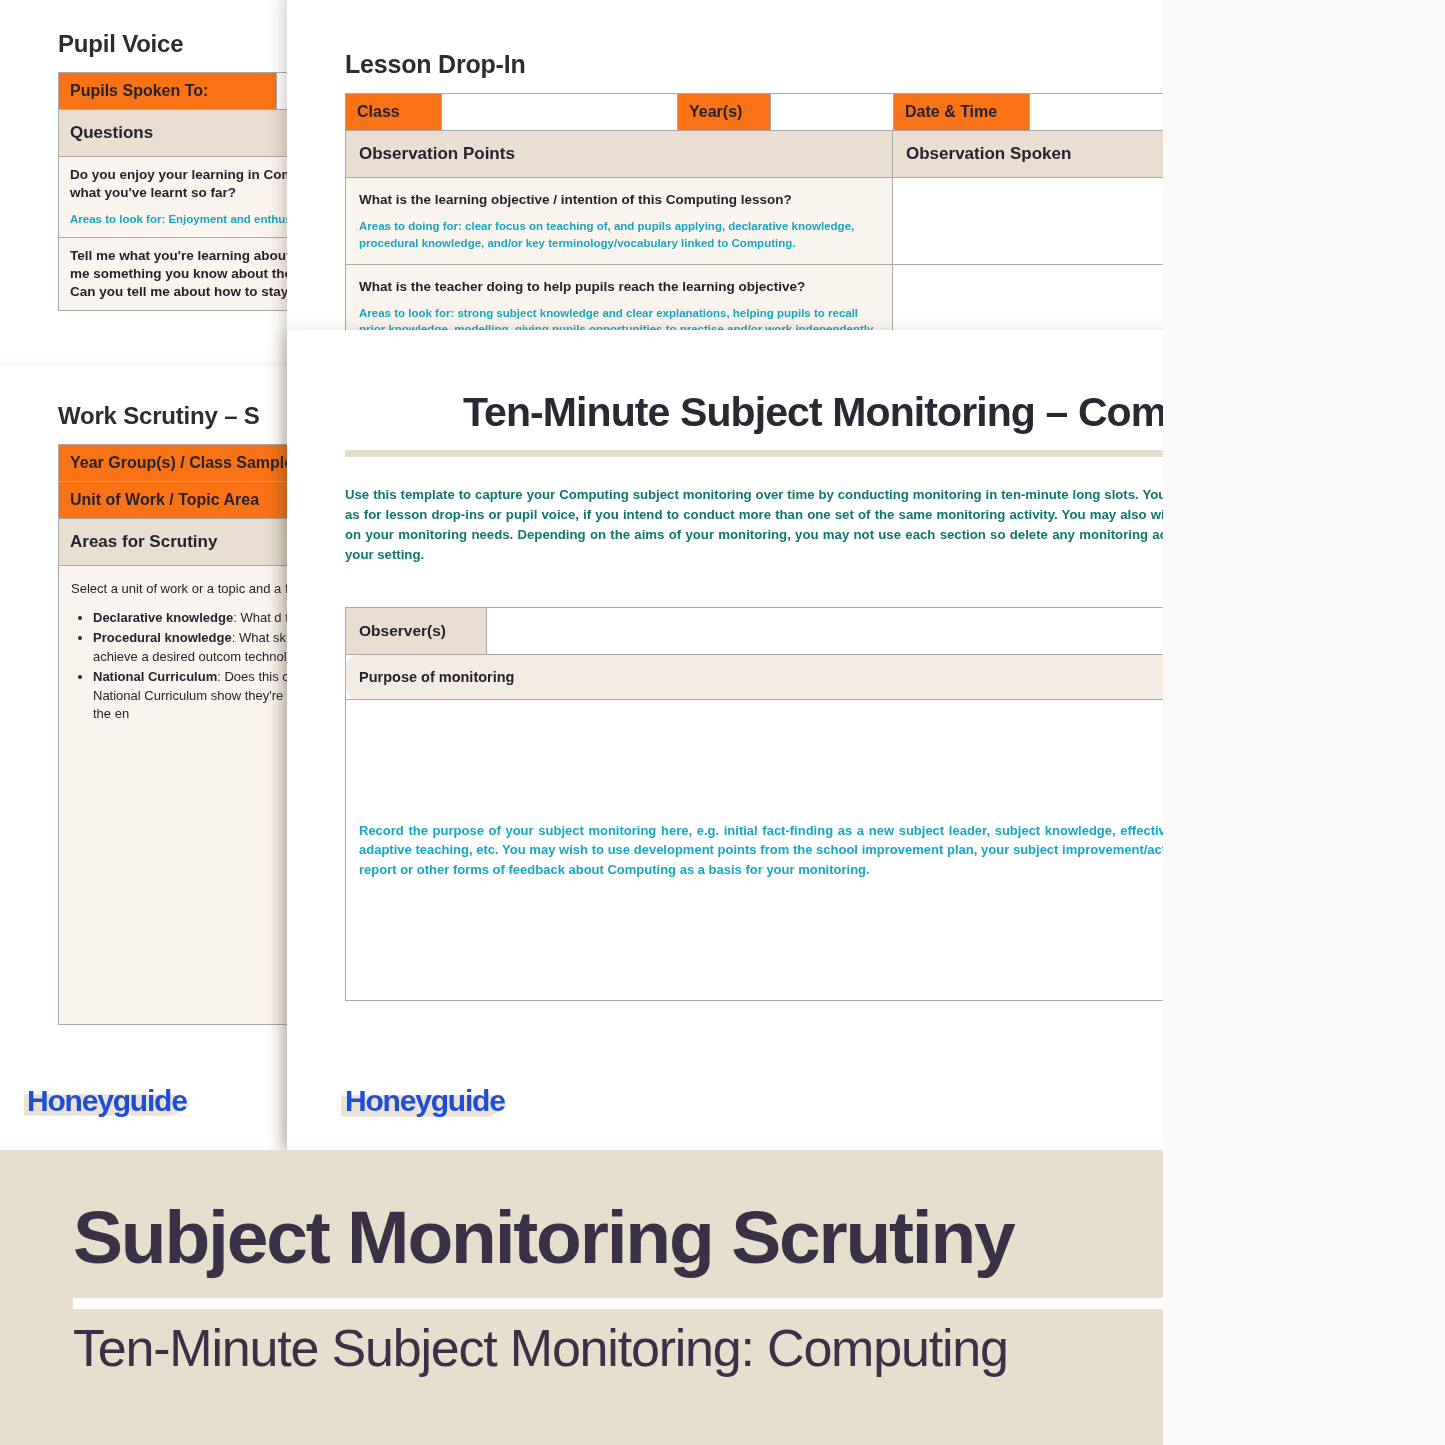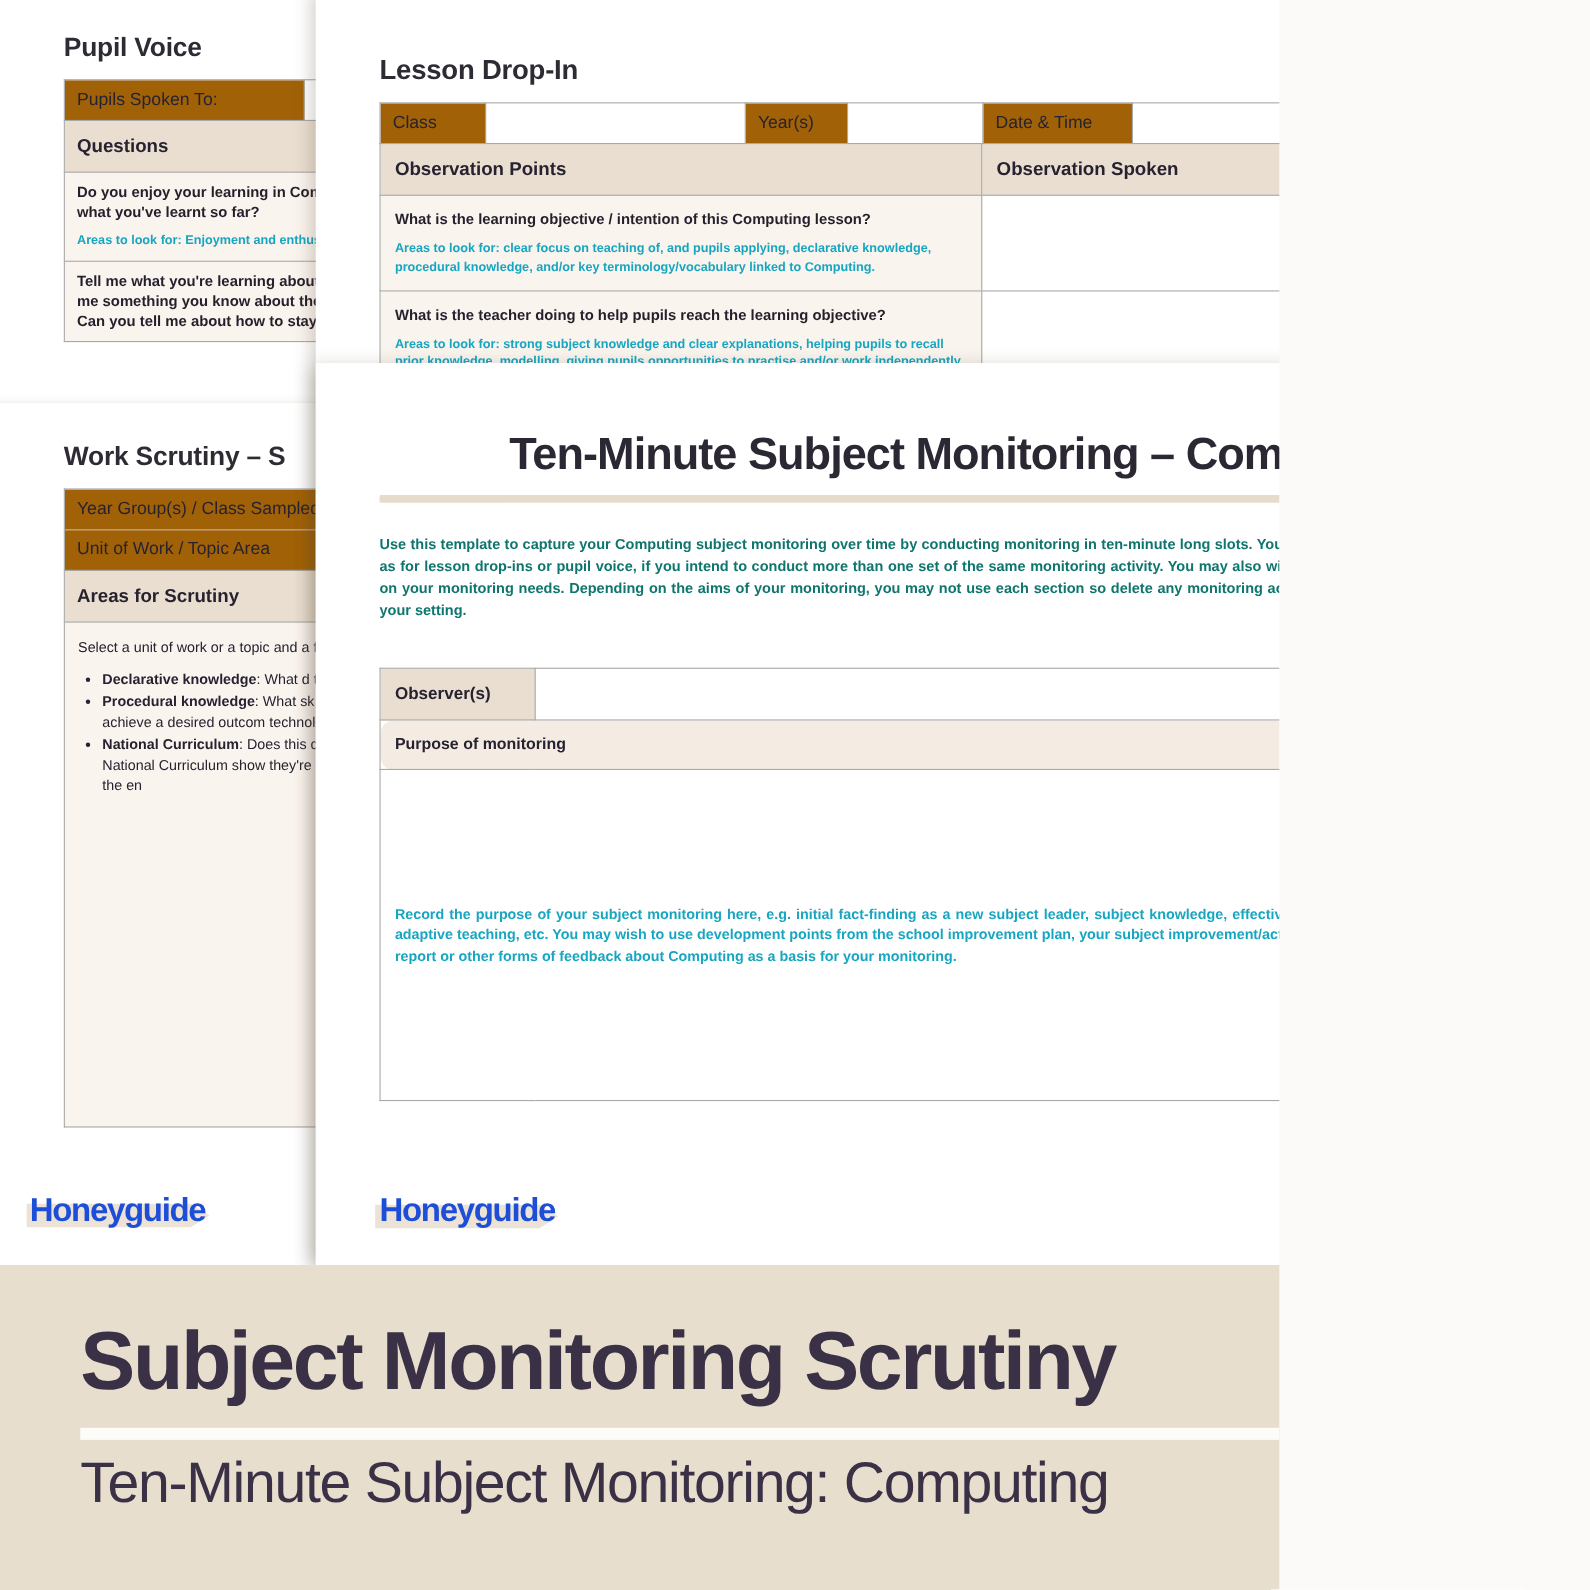--- a/index.html
+++ b/index.html
@@ -15,21 +15,21 @@
   .page{position:absolute;background:#ffffff;}
   .page-back{box-shadow:0 2px 10px rgba(90,75,55,.18);}
 
   .doc-h1{
     font-size:25px;font-weight:bold;color:#2e2b34;letter-spacing:-.2px;
     margin:0 0 14px 0;
   }
   .tbl{width:100%;border-collapse:collapse;table-layout:fixed;}
   .tbl td{border:1px solid #a9a9a9;vertical-align:middle;padding:9px 11px;}
   .hdr-cell{background:#e9ded0;font-weight:bold;color:#262230;}
-  .lbl-cell{background:#a16207;font-weight:normal;color:#262230;}
+  .lbl-cell{background:#f97316;font-weight:bold;color:#262230;}
   .lite-cell{background:#faf4ee;}
   .blank-cell{background:#ffffff;}
   .q-text{font-size:13.5px;font-weight:bold;color:#231f2b;line-height:1.35;}
   .hint{font-size:11.5px;color:#17a6c1;line-height:1.42;margin-top:9px;font-weight:bold;}
 
   
   #pupil-voice-page{left:-30px;top:-24px;width:395px;height:390px;padding:54px 0 0 88px;box-sizing:border-box;}
   #work-scrutiny-page{left:-30px;top:366px;width:395px;height:792px;padding:36px 0 0 88px;box-sizing:border-box;}
   .back-inner{width:520px;}
   .back-inner .doc-h1{font-size:24px;}
@@ -188,21 +188,21 @@
       </table>
     <table class="tbl" style="margin-top:-1px;">
       <tbody>
           <tr>
         <td class="hdr-cell" style="width:520px;font-size:17px;padding:13px 13px;">Observation Points</td>
         <td class="hdr-cell" style="font-size:17px;padding:13px 13px;">Observation Spoken</td>
       </tr>
       <tr>
         <td class="lite-cell" style="vertical-align:top;padding:13px 13px;">
           <div class="q-text">What is the learning objective / intention of this Computing lesson?</div>
-          <div class="hint">Areas to look for: clear focus on teaching of, and pupils applying, declarative knowledge, procedural knowledge, and/or key terminology/vocabulary linked to Computing.</div>
+          <div class="hint">Areas to doing for: clear focus on teaching of, and pupils applying, declarative knowledge, procedural knowledge, and/or key terminology/vocabulary linked to Computing.</div>
         </td>
         <td class="blank-cell"></td>
       </tr>
       <tr>
         <td class="lite-cell" style="vertical-align:top;padding:13px 13px;height:120px;">
           <div class="q-text">What is the teacher doing to help pupils reach the learning objective?</div>
           <div class="hint">Areas to look for: strong subject knowledge and clear explanations, helping pupils to recall prior knowledge, modelling, giving pupils opportunities to practise and/or work independently, addressing</div>
         </td>
         <td class="blank-cell"></td>
       </tr>

